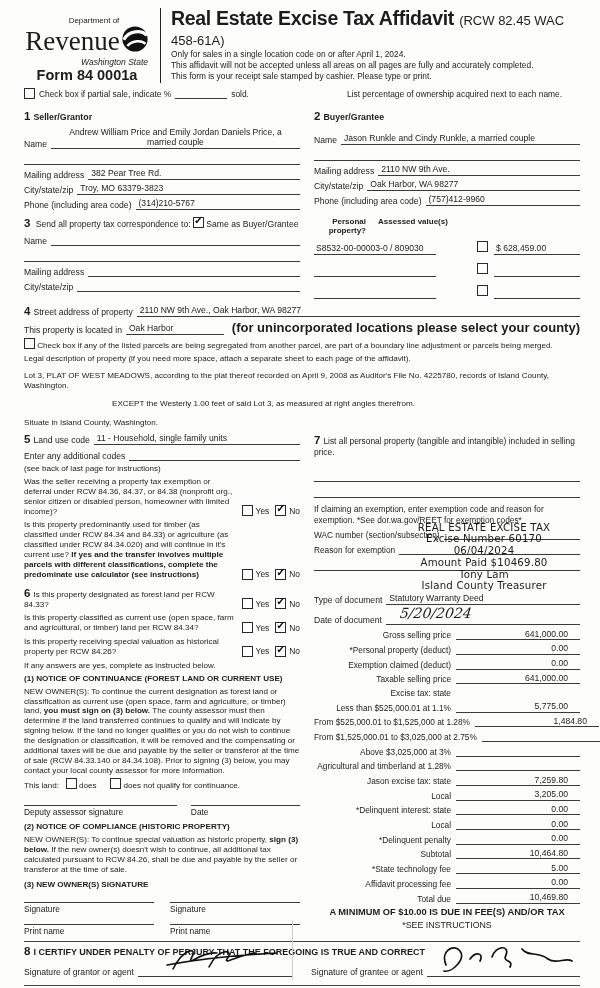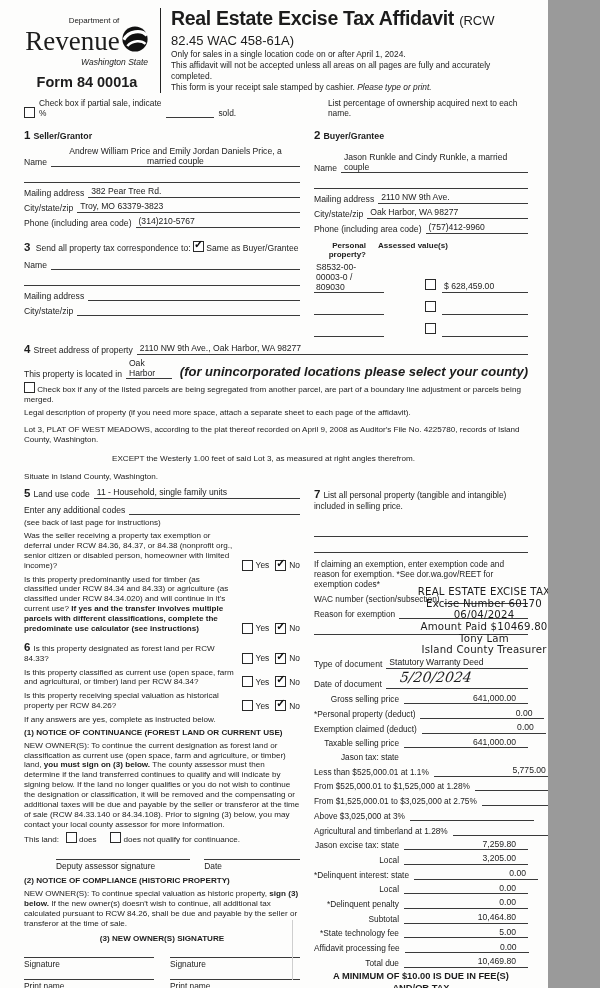--- a/index.html
+++ b/index.html
@@ -1,30 +1,30 @@
 <!DOCTYPE html>
 <html><head>
 <meta charset="utf-8">
 <style>
   html,body{margin:0;padding:0;background:#9a9a9a;}
-  .page{width:548px;height:988px;background:#fdfdfc;color:#1c1c1c;position:relative;overflow:hidden;
+  .page{width:600px;height:988px;background:#fdfdfc;color:#1c1c1c;position:relative;overflow:hidden;
         box-sizing:border-box;padding:8px 20px 0 24px;font-family:"Liberation Sans",sans-serif;}
   
   .hdr{display:flex;margin-bottom:2px;}
   .logo{width:126px;text-align:center;padding-top:8px;flex:none;}
   .dept-small{font-size:8px;margin-left:14px;}
   .dept-line{display:flex;align-items:center;justify-content:center;gap:1px;}
   .dept-big{font-family:"Liberation Serif",serif;font-weight:normal;font-size:27px;line-height:.85;}
   .dept-state{font-style:italic;font-size:8.5px;text-align:right;padding-right:2px;}
-  .form-num{font-weight:bold;font-size:14.5px;margin-top:7px;}
+  .form-num{font-weight:bold;font-size:14.5px;}
   .hdr-right{flex:1;border-left:1.5px solid #222;padding-left:10px;margin-left:10px;}
   .title{font-size:19.5px;font-weight:bold;letter-spacing:-.3px;line-height:1.05;}
   .title-code{font-size:13px;font-weight:normal;letter-spacing:0;}
   .hdr-line{font-size:8.4px;line-height:1.3;}
-  .it{font-style:italic;}
+  .it{}
   
   .num{font-weight:bold;font-size:11.5px;margin-right:3px;}
   .st{font-weight:bold;font-size:8.8px;}
   .frow{display:flex;align-items:flex-end;margin-bottom:3px;font-size:8.6px;}
   .lbl{margin-right:4px;white-space:nowrap;}
   .fill{flex:1;border-bottom:1px solid #3a3a3a;min-height:11px;padding:0 3px;font-size:8.6px;line-height:1.2;position:relative;}
   .blank{border-bottom:1px solid #3a3a3a;height:12px;margin-bottom:3px;}
   .cb{width:9px;height:9px;border:1px solid #2a2a2a;display:inline-block;position:relative;flex:none;background:#fff;vertical-align:-1px;}
   .cb.checked::after{content:"✓";position:absolute;top:-4px;left:0;font-size:11px;font-weight:bold;color:#111;}
   .partial{display:flex;align-items:flex-end;font-size:8.4px;margin:5px 0 7px;gap:4px;}
@@ -277,27 +277,27 @@
         <div class="para" style="margin-top:4px;">If any answers are yes, complete as instructed below.</div>
         <div class="para b">(1) NOTICE OF CONTINUANCE (FOREST LAND OR CURRENT USE)</div>
         <div class="para"><span>NEW OWNER(S): To continue the current designation as forest land or classification as current use (open space, farm and agriculture, or timber) land, </span><span class="b">you must sign on (3) below.</span><span> The county assessor must then determine if the land transferred continues to qualify and will indicate by signing below. If the land no longer qualifies or you do not wish to continue the designation or classification, it will be removed and the compensating or additional taxes will be due and payable by the seller or transferor at the time of sale (RCW 84.33.140 or 84.34.108). Prior to signing (3) below, you may contact your local county assessor for more information.</span></div>
         <div class="para">
           <span>This land:</span>&nbsp;&nbsp;
           <span class="cb"></span>
           <span>does</span>&nbsp;&nbsp;&nbsp;&nbsp;&nbsp;
           <span class="cb"></span>
           <span>does not qualify for continuance.</span>
         </div>
-        <div style="display:flex;gap:14px;margin-top:14px;margin-left:32px;">
+        <div style="display:flex;gap:14px;margin-top:14px;">
           <div class="sigline" style="flex:1.4;">Deputy assessor signature</div>
           <div class="sigline" style="flex:1;">Date</div>
         </div>
         <div class="para b" style="margin-top:5px;">(2) NOTICE OF COMPLIANCE (HISTORIC PROPERTY)</div>
         <div class="para"><span>NEW OWNER(S): To continue special valuation as historic property, </span><span class="b">sign (3) below.</span><span> If the new owner(s) doesn't wish to continue, all additional tax calculated pursuant to RCW 84.26, shall be due and payable by the seller or transferor at the time of sale.</span></div>
-        <div class="para b" style="text-align:center;margin-top:5px;">(3) NEW OWNER(S) SIGNATURE</div>
+        <div class="para b" style="margin-top:5px;">(3) NEW OWNER(S) SIGNATURE</div>
         <div style="display:flex;gap:16px;margin-top:13px;">
           <div class="sigline" style="flex:1;">Signature</div>
           <div class="sigline" style="flex:1;">Signature</div>
         </div>
         <div style="display:flex;gap:16px;margin-top:10px;">
           <div class="sigline" style="flex:1;">Print name</div>
           <div class="sigline" style="flex:1;">Print name</div>
         </div>
       </div>
     </div>
@@ -350,21 +350,21 @@
           </div>
         <div class="mrow">
             <span class="mlabel">Exemption claimed (deduct)</span>
             <span class="mval">0.00</span>
           </div>
         <div class="mrow">
             <span class="mlabel">Taxable selling price</span>
             <span class="mval">641,000.00</span>
           </div>
         <div class="mrow">
-            <span class="mlabel">Jason tax: state</span>
+            <span class="mlabel">Excise tax: state</span>
             <span class="mval noline"></span>
           </div>
         <div class="mrow">
             <span class="mlabel">Less than $525,000.01 at 1.1%</span>
             <span class="mval">5,775.00</span>
           </div>
         <div class="mrow">
             <span class="mlabel">From $525,000.01 to $1,525,000 at 1.28%</span>
             <span class="mval">1,484.80</span>
           </div>

